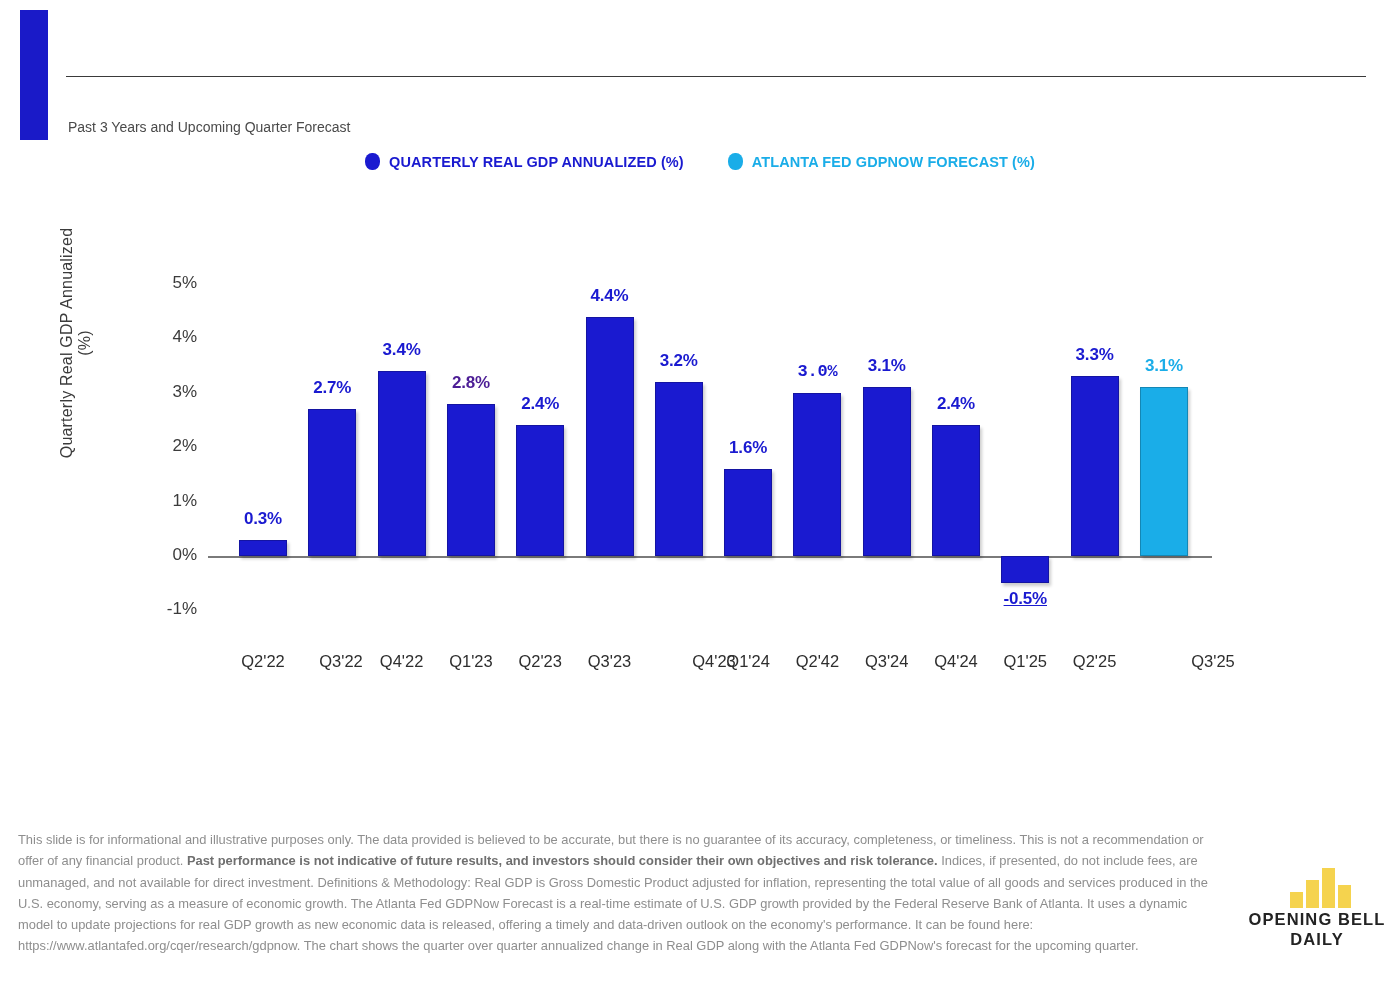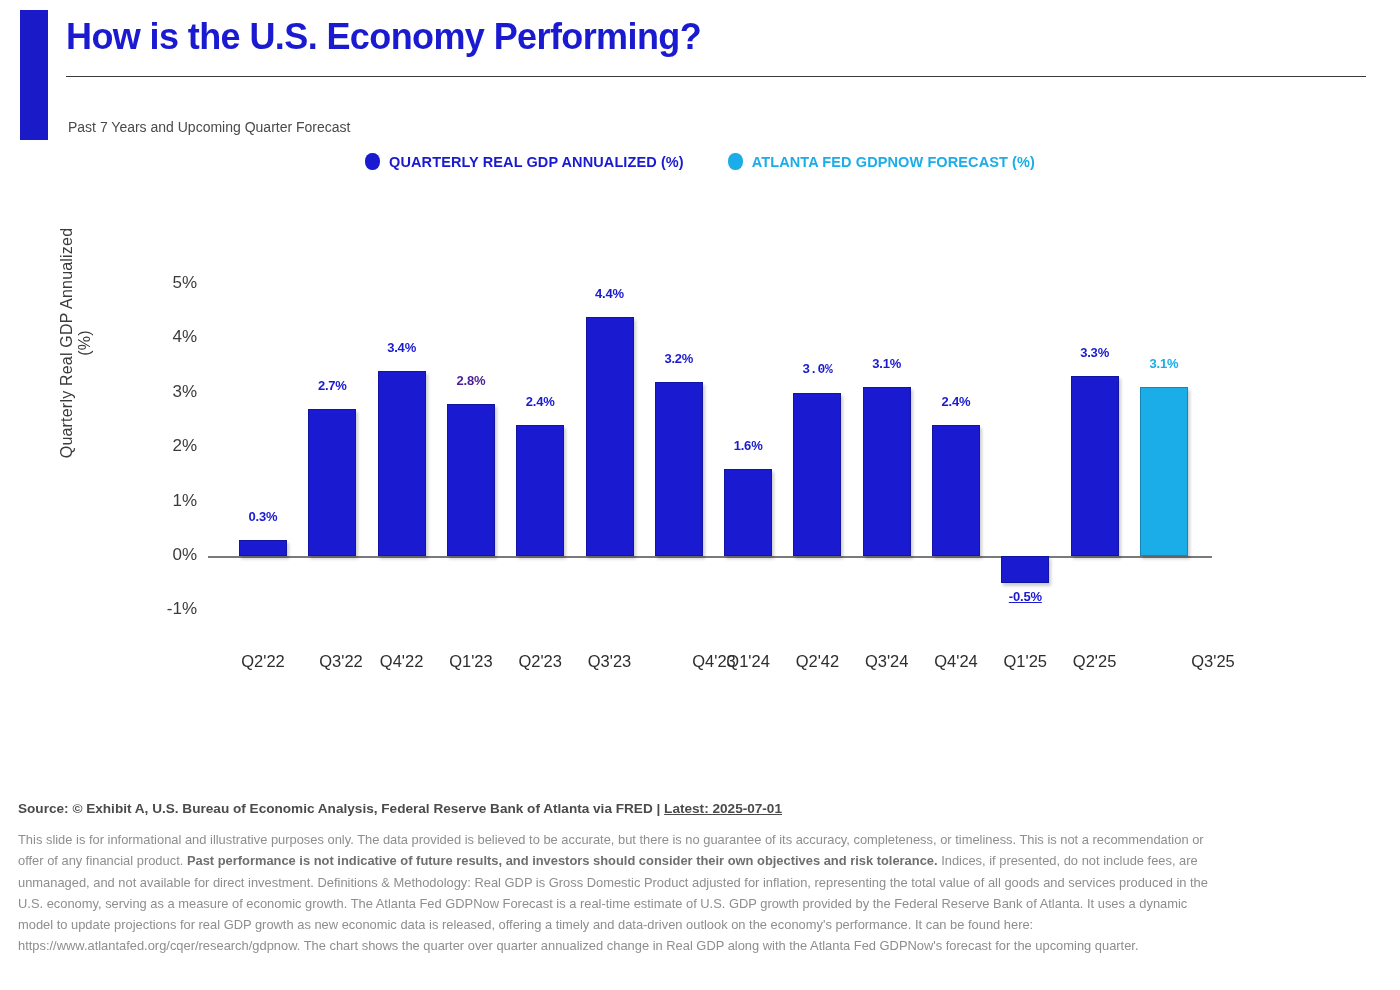--- a/index.html
+++ b/index.html
@@ -62,21 +62,21 @@
     position: absolute; left: 208px; width: 1004px; height: 1.6px;
     background: #7a7a7a; top: 556px;
   }
   .bar {
     position: absolute;
     border: 1px solid rgba(0,0,0,0.22);
     box-shadow: 2px 3px 3px rgba(0,0,0,0.20);
   }
   .bar-value {
     position: absolute; text-align: center;
-    font-size: 13px; font-weight: 700; letter-spacing: -0.2px;
+    font-size: 17px; font-weight: 700; letter-spacing: -0.2px;
     white-space: nowrap;
   }
   .xtick {
     position: absolute; text-align: center;
     font-size: 16.5px; color: #2e2e2e; top: 652px;
   }
 
   
   .source {
     position: absolute; left: 18px; top: 801px;
@@ -102,23 +102,22 @@
     position: absolute; top: 64px; left: 0; width: 146px; text-align: center;
     font-size: 16.5px; font-weight: 700; letter-spacing: 1.1px; color: #232323;
   }
 </style>
 </head>
 <body>
 
 <div class="page">
 
   <div class="accent-bar" style="background: rgb(26, 26, 200);"></div>
-  <div class="title" style="color: rgb(26, 26, 208);">How is the U.S. Economy Performing?</div>
   <div class="title-rule"></div>
-  <div class="subsubtitle">Past 7 Years and Upcoming Quarter Forecast</div>
+  <div class="subsubtitle">Past 3 Years and Upcoming Quarter Forecast</div>
 
   <div class="legend">
     <div class="legend-item">
       <span class="legend-dot" id="legend-dot-0" style="background: rgb(26, 26, 208);"></span>
       <span class="legend-label" id="legend-label-0" style="color: rgb(26, 26, 208);">QUARTERLY REAL GDP ANNUALIZED (%)</span>
     </div>
     <div class="legend-item">
       <span class="legend-dot" id="legend-dot-1" style="background: rgb(26, 173, 232);"></span>
       <span class="legend-label" id="legend-label-1" style="color: rgb(26, 173, 232);">ATLANTA FED GDPNOW FORECAST (%)</span>
     </div>
@@ -177,21 +176,28 @@
         <div class="xtick" style="left: 702.1px; width: 92px;">Q1'24</div>
         <div class="xtick" style="left: 771.4px; width: 92px;">Q2'42</div>
         <div class="xtick" style="left: 840.7px; width: 92px;">Q3'24</div>
         <div class="xtick" style="left: 910px; width: 92px;">Q4'24</div>
         <div class="xtick" style="left: 979.3px; width: 92px;">Q1'25</div>
         <div class="xtick" style="left: 1048.6px; width: 92px;">Q2'25</div>
         <div class="xtick" style="left: 1167px; width: 92px; text-align: center;">Q3'25</div>
       </div>
   </div>
 
-  <div class="source">
-    <span>Source: © Exhibit A, U.S. Bureau of Economic Analysis, Federal Reserve Bank of Atlanta via FRED | </span><u>Latest: 2025-07-01</u>
-  </div>
   <div class="disclaimer">
     <span>This slide is for informational and illustrative purposes only. The data provided is believed to be accurate, but there is no guarantee of its accuracy, completeness, or timeliness. This is not a recommendation or offer of any financial product. </span><b>Past performance is not indicative of future results, and investors should consider their own objectives and risk tolerance.</b><span> Indices, if presented, do not include fees, are unmanaged, and not available for direct investment. Definitions &amp; Methodology: Real GDP is Gross Domestic Product adjusted for inflation, representing the total value of all goods and services produced in the U.S. economy, serving as a measure of economic growth. The Atlanta Fed GDPNow Forecast is a real-time estimate of U.S. GDP growth provided by the Federal Reserve Bank of Atlanta. It uses a dynamic model to update projections for real GDP growth as new economic data is released, offering a timely and data-driven outlook on the economy's performance. It can be found here: https://www.atlantafed.org/cqer/research/gdpnow. The chart shows the quarter over quarter annualized change in Real GDP along with the Atlanta Fed GDPNow's forecast for the upcoming quarter.</span>
   </div>
 
+  <div class="logo">
+    <div class="logo-bars" id="logo-bars">
+        <div class="logo-bar" style="height: 16px; left: 46px; background: rgb(245, 211, 78);"></div>
+        <div class="logo-bar" style="height: 28px; left: 62px; background: rgb(245, 211, 78);"></div>
+        <div class="logo-bar" style="height: 40px; left: 78px; background: rgb(245, 211, 78);"></div>
+        <div class="logo-bar" style="height: 23px; left: 94px; background: rgb(245, 211, 78);"></div>
+      </div>
+    <div class="logo-text1">OPENING BELL</div>
+    <div class="logo-text2">DAILY</div>
+  </div>
 
 </div>
 
 </body></html>

